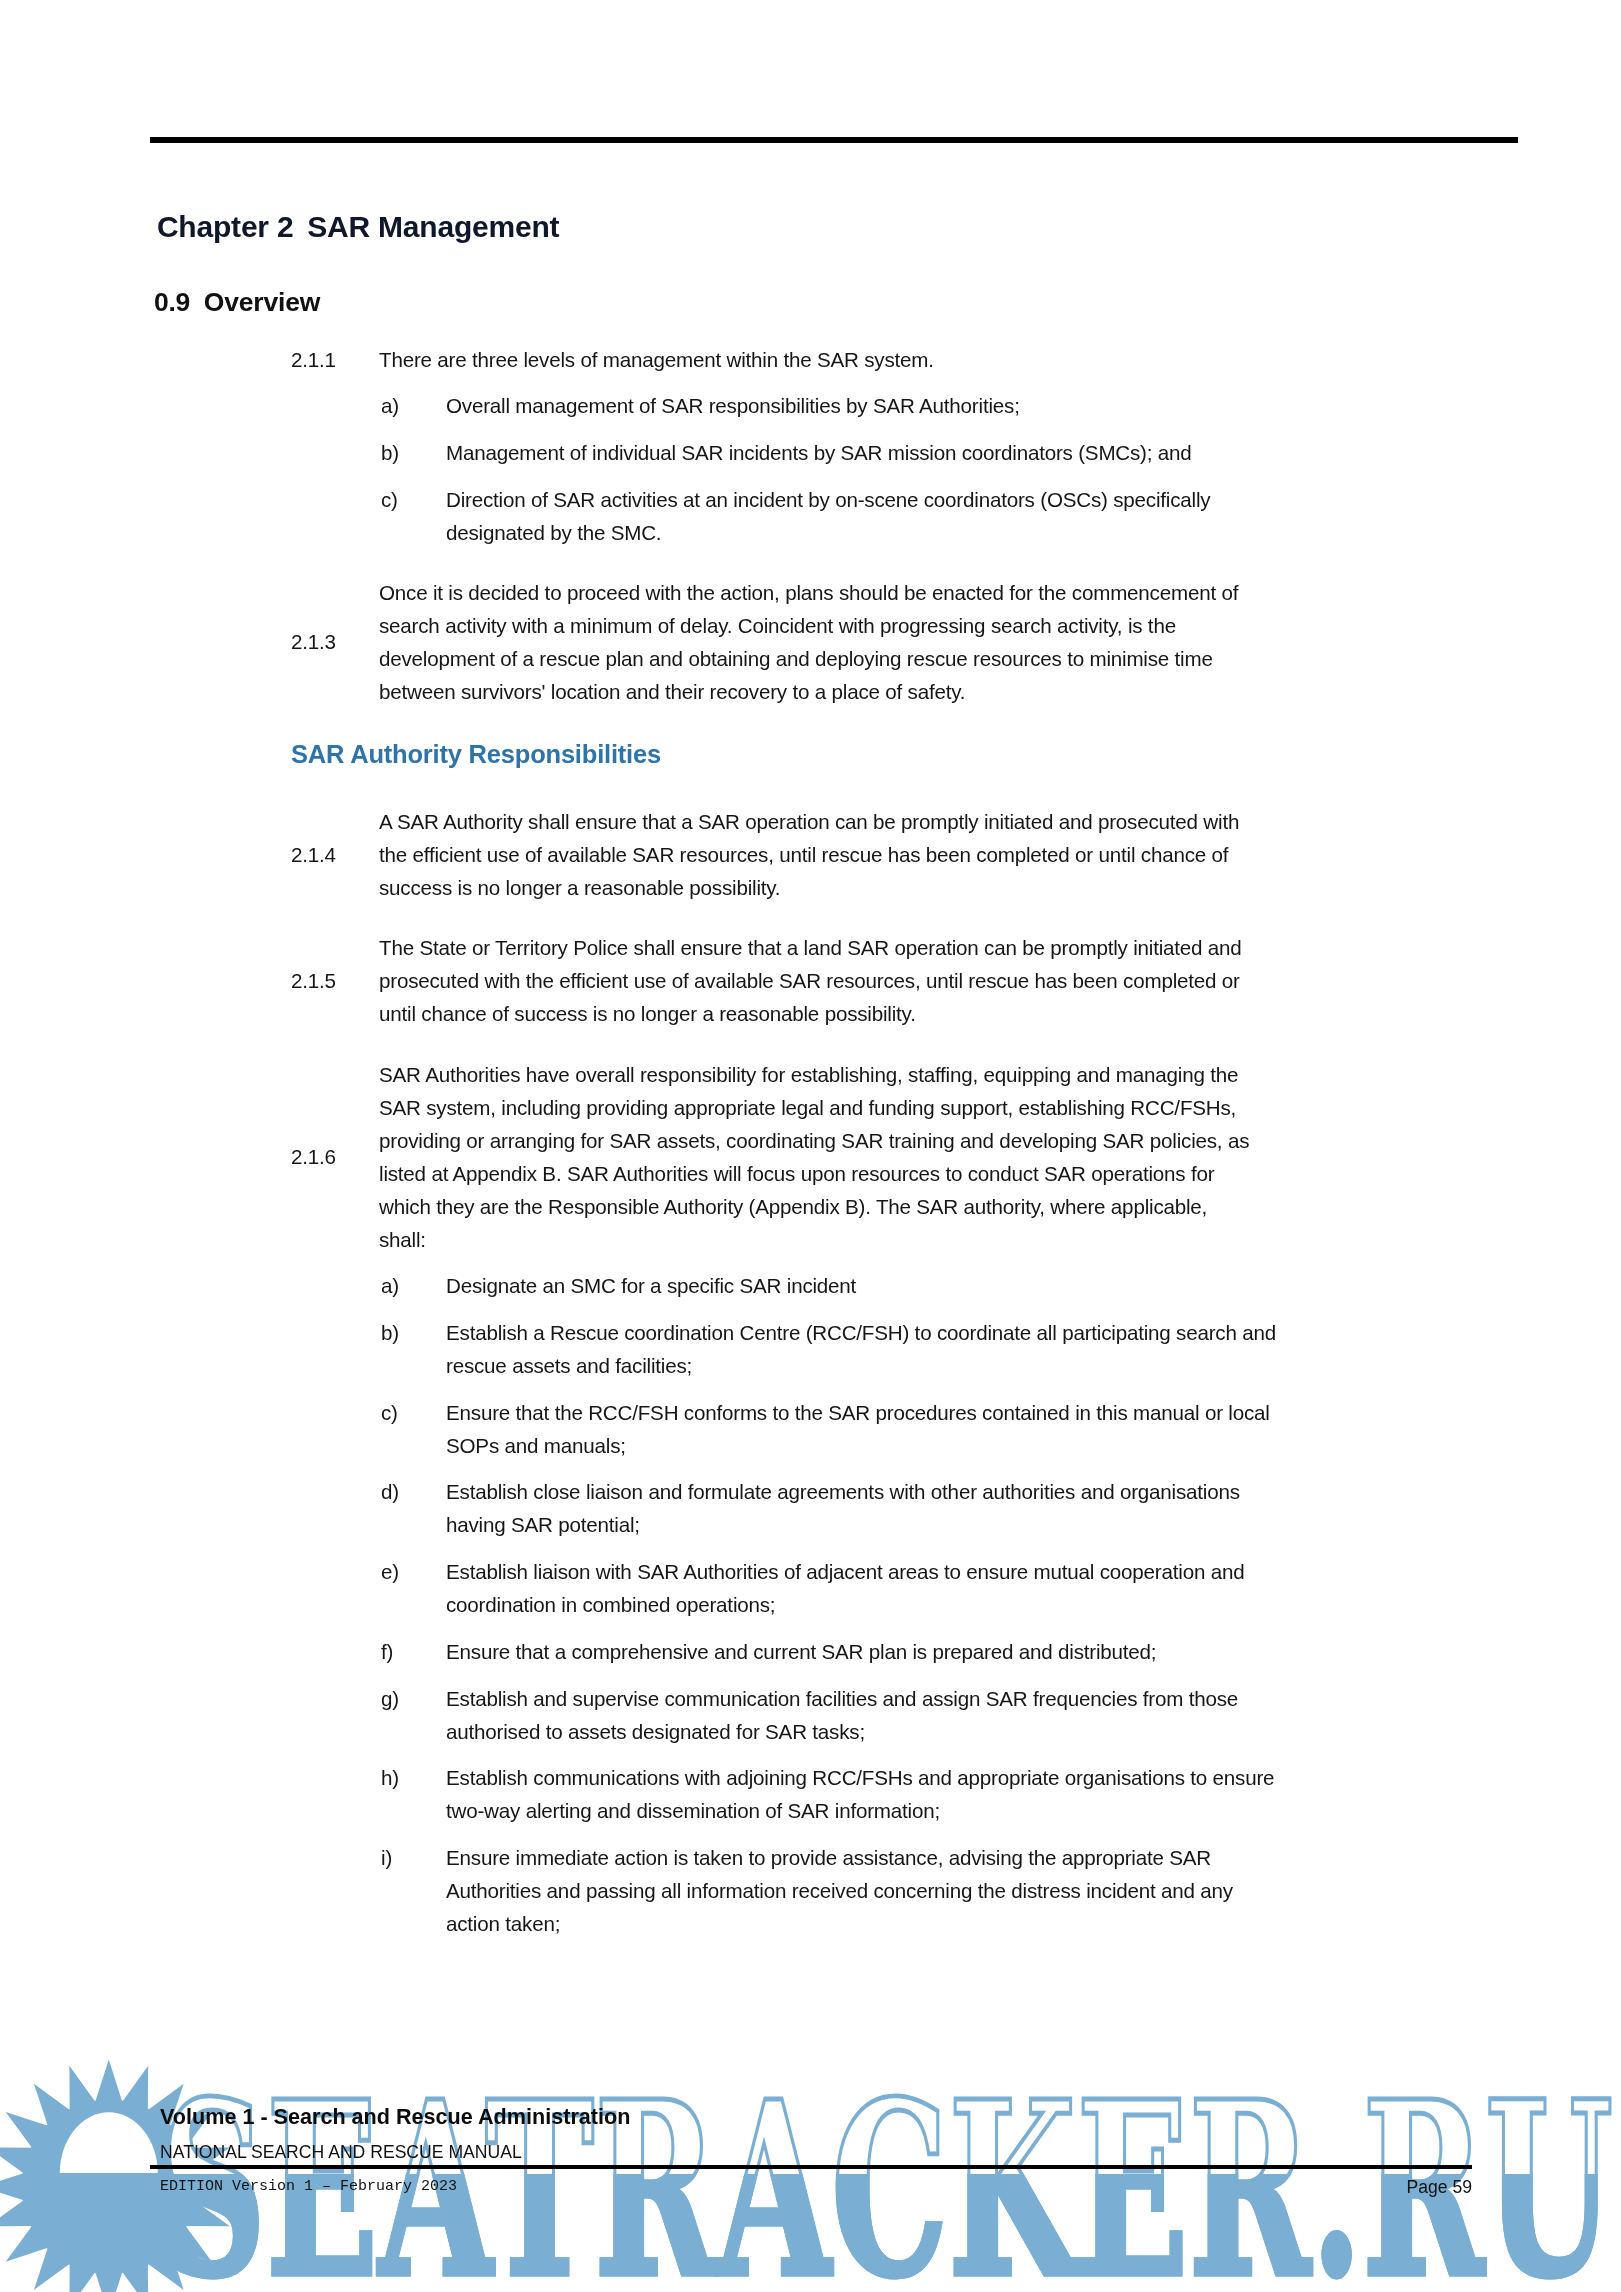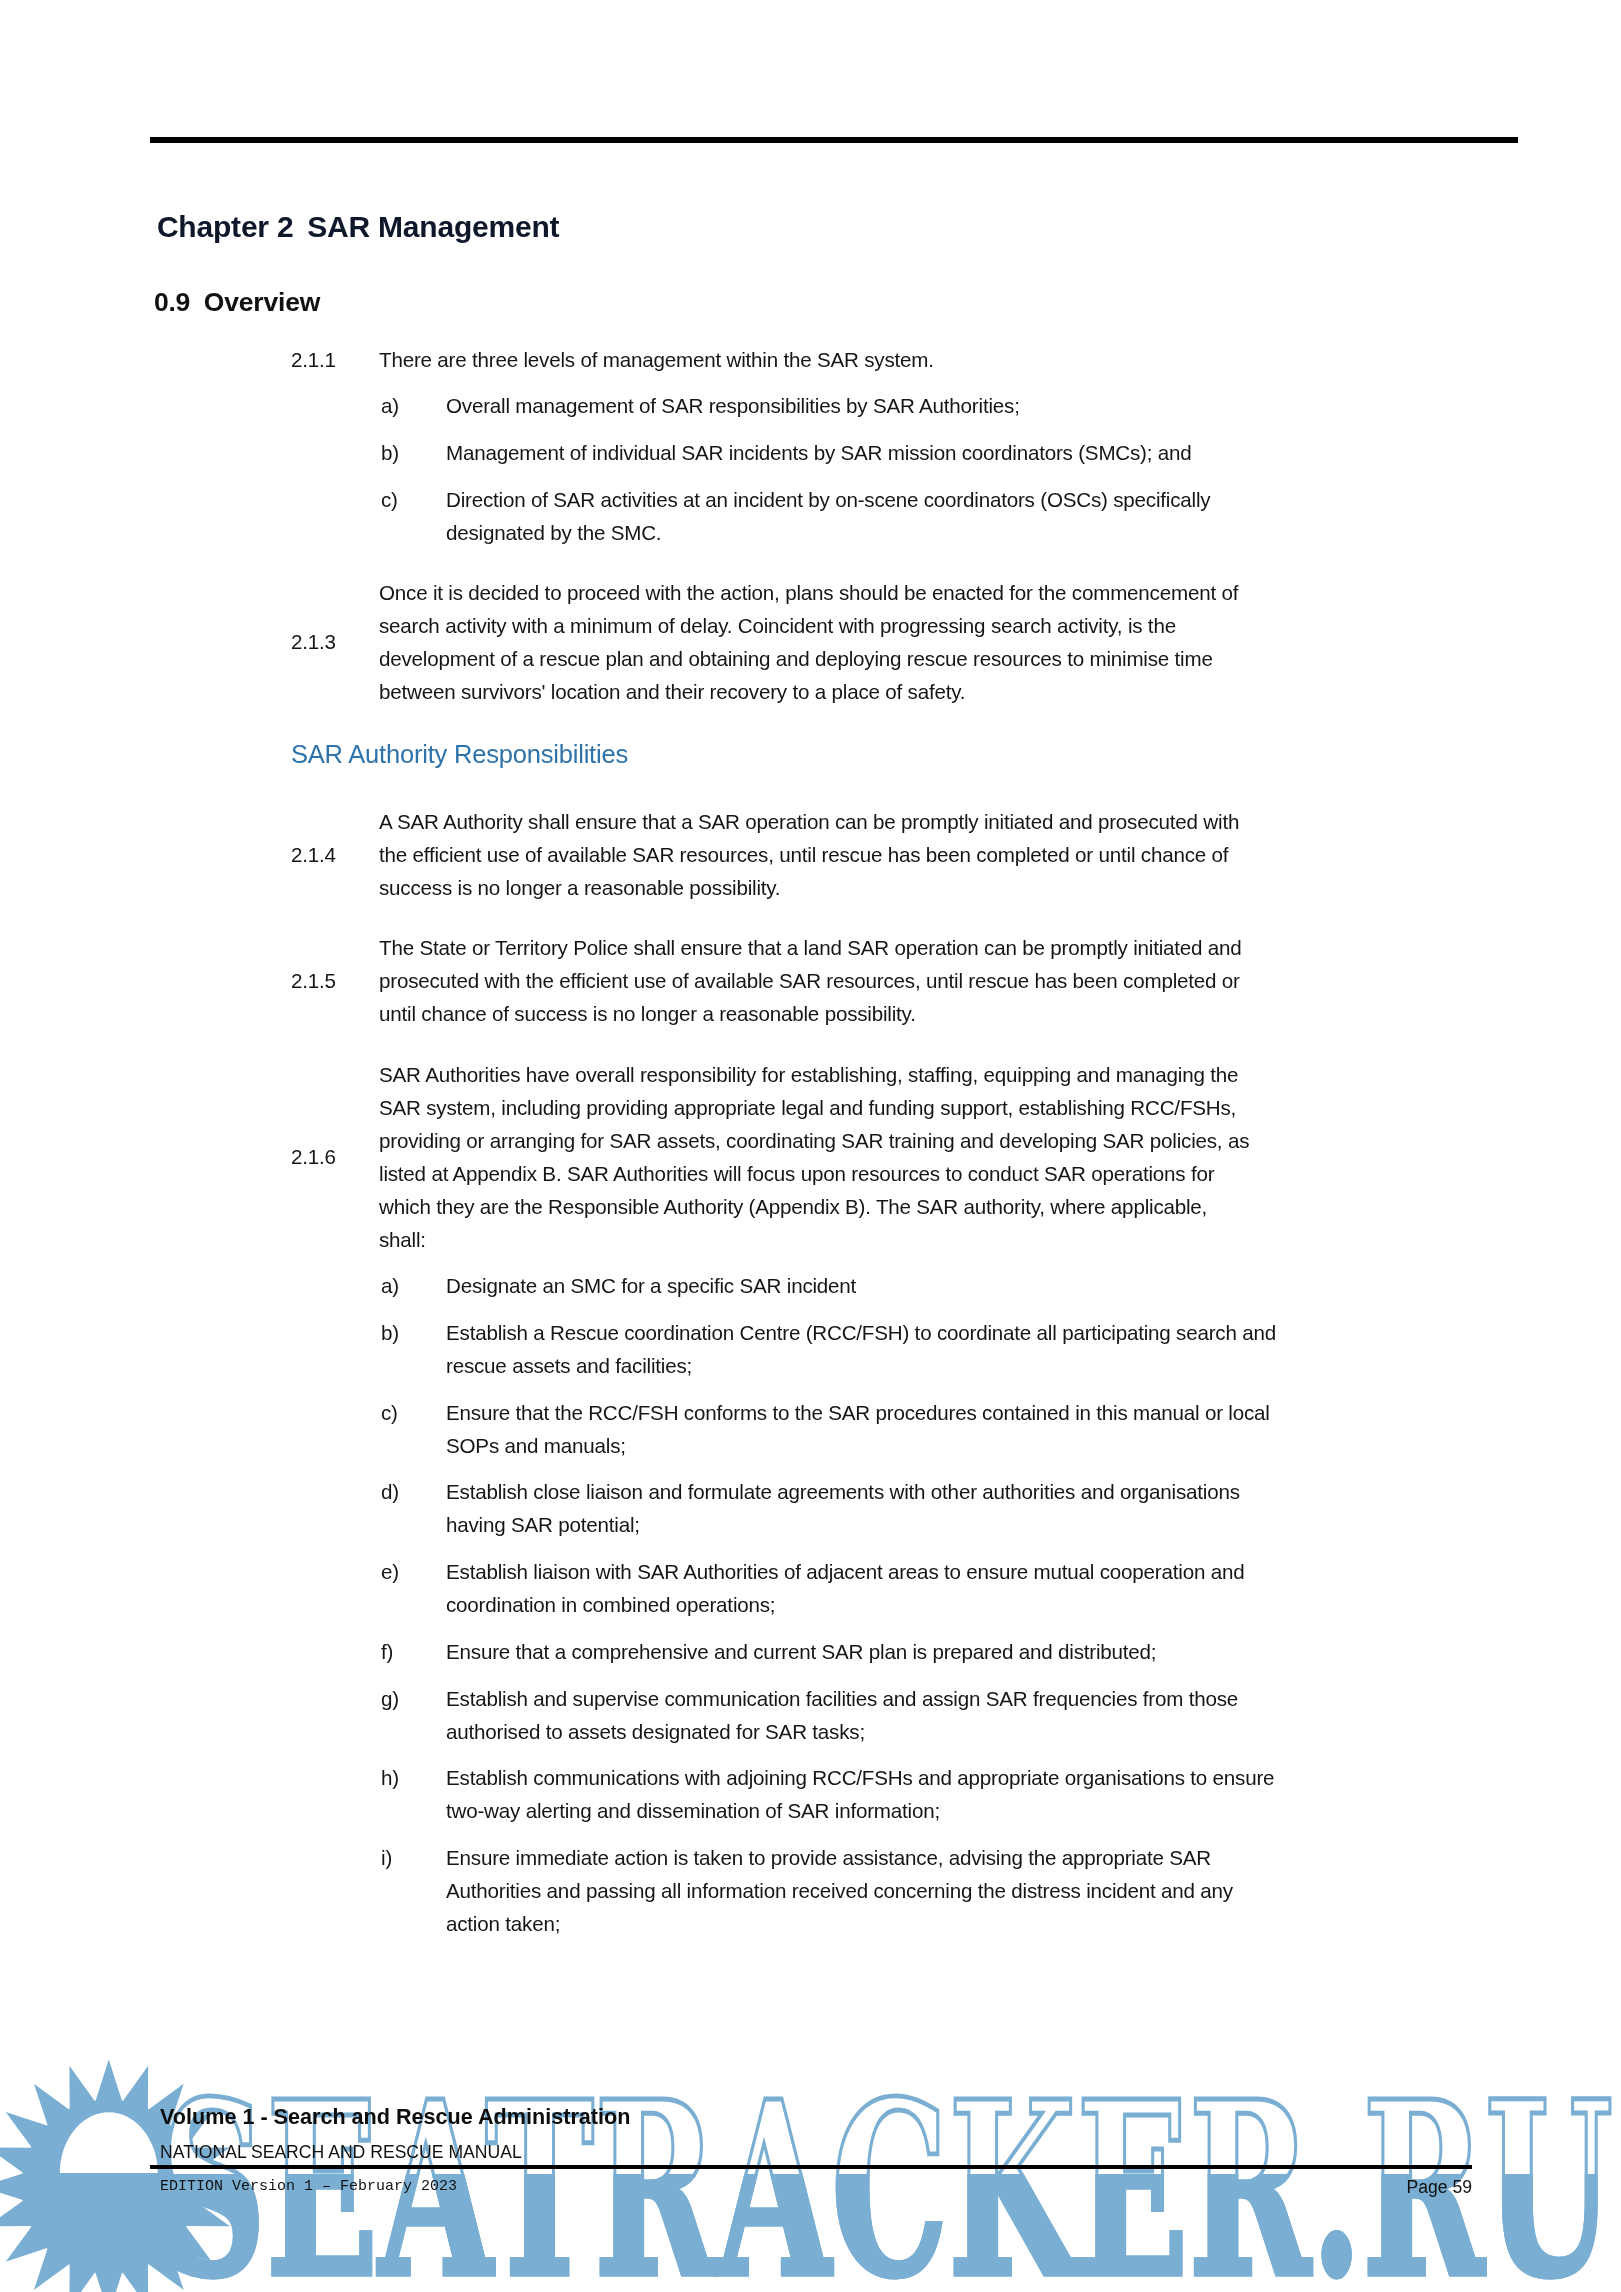--- a/index.html
+++ b/index.html
@@ -21,21 +21,21 @@
   }
   .content p { margin:0; white-space:pre-line; }
   h1.chapter {
     margin:0 0 0 6.9px; font-size:30px; line-height:37px; font-weight:bold; color:#0f172a;
   }
   h2.overview {
     margin:41px 0 0 3.9px; font-size:26.5px; line-height:33px; font-weight:bold; color:#111;
   }
   .hgap { display:inline-block; width:13.7px; }
   h3.sub-blue {
-    margin:29px 0 0 141px; font-size:25.5px; line-height:35px; font-weight:normal;
+    margin:29px 0 0 141px; font-size:25.5px; line-height:35px; font-weight:bold;
     color:#2E73A9;
   }
   .para { display:flex; margin-top:27.4px;align-items:center; }
   .para.first { margin-top:23.5px; }
   .para.after-head { margin-top:33px; }
   .para .num { flex:none; width:88px; margin-left:141px; }
   .para .ptext { flex:1; }
   .sublist { margin-top:0; }
   .item { display:flex; margin-top:13.7px; margin-left:231px; }
   .item .lab { flex:none; width:65px; }

